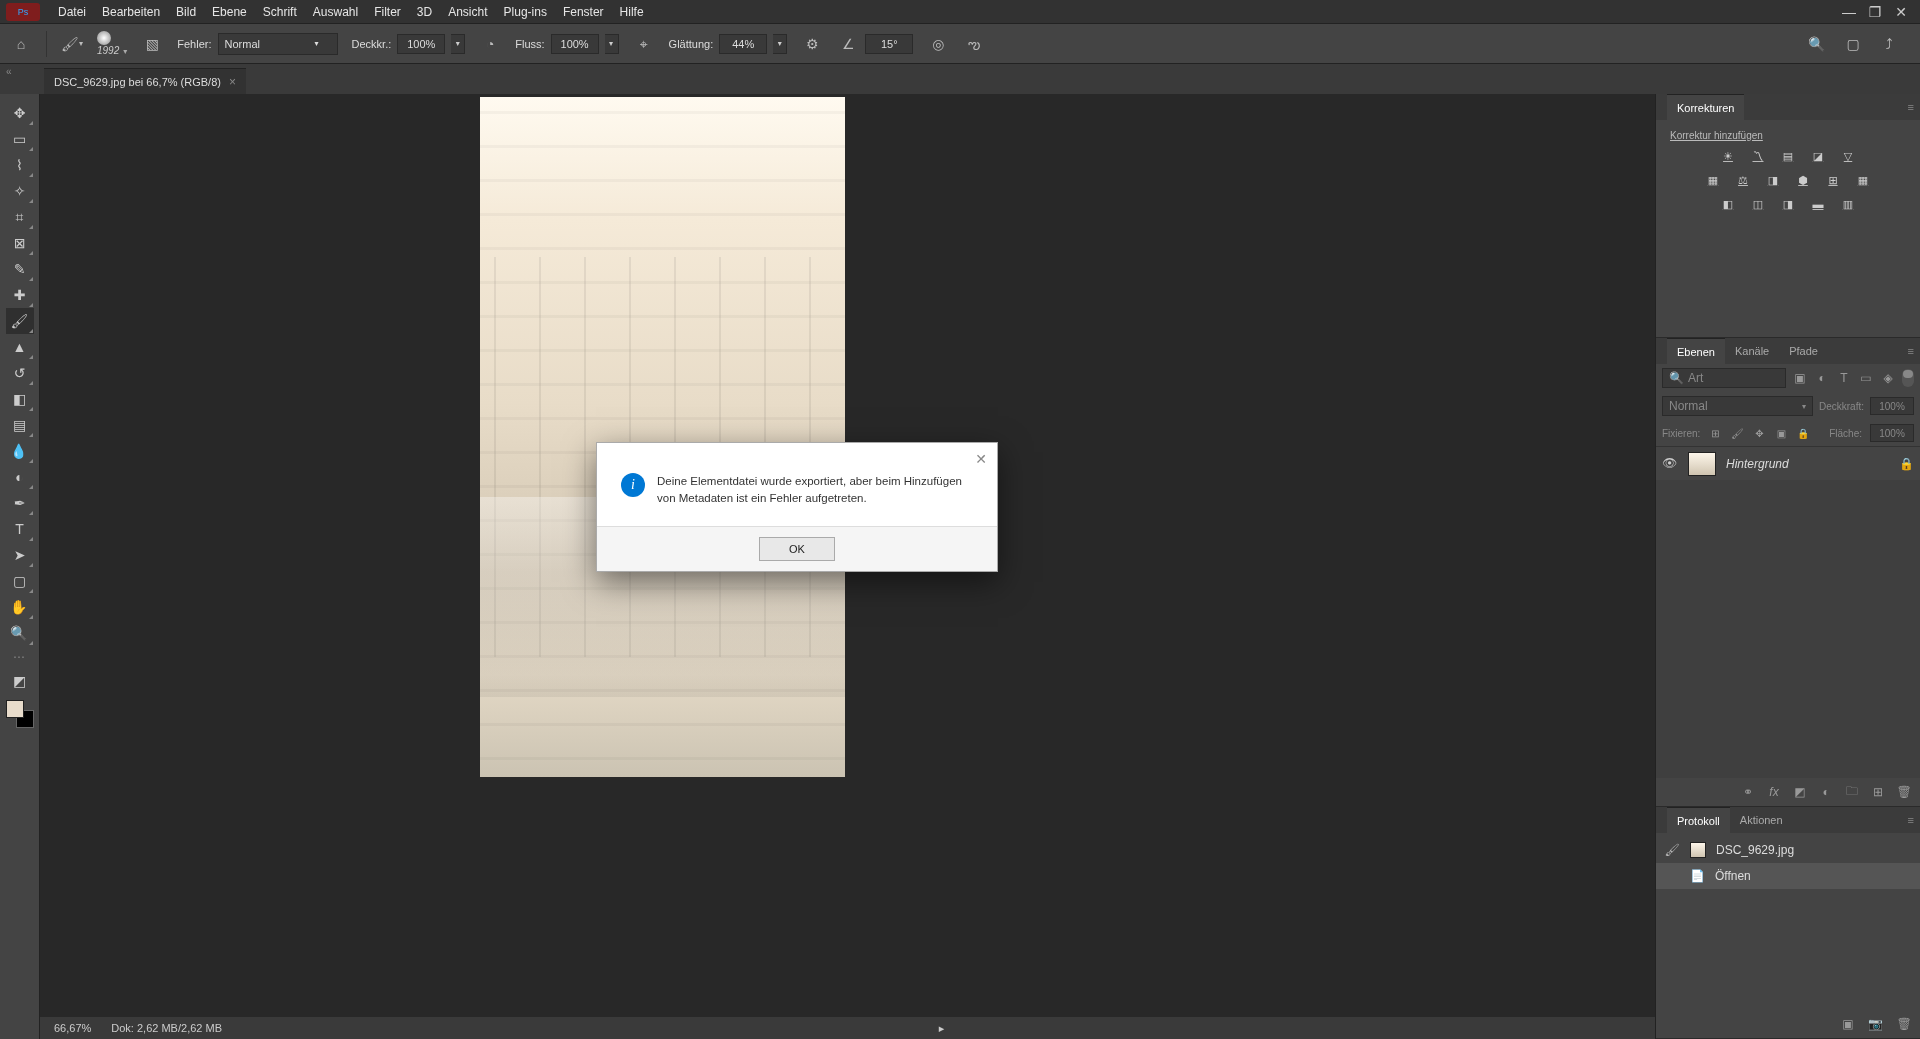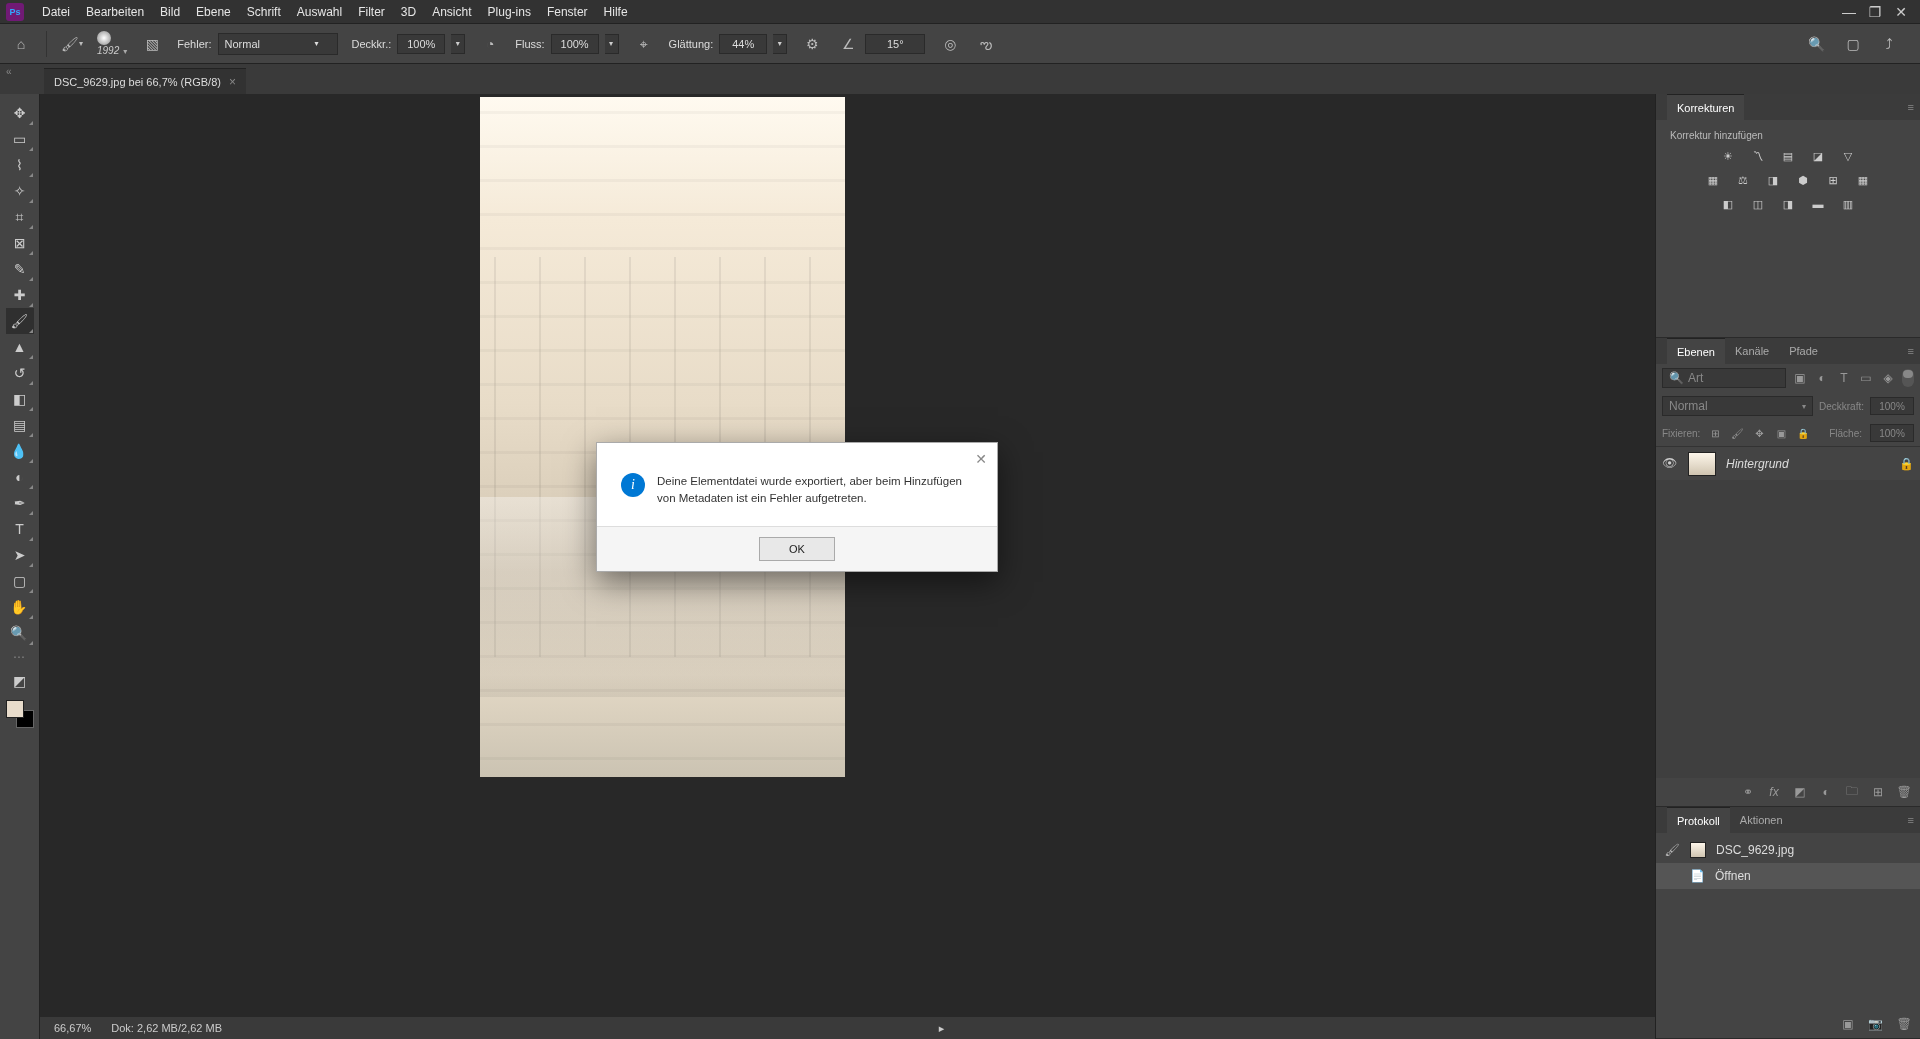--- a/index.html
+++ b/index.html
@@ -1,20 +1,20 @@
 <!DOCTYPE html>
 <html><head>
 <meta charset="utf-8">
 <style>
 * { margin: 0; padding: 0; box-sizing: border-box; font-family: 'Segoe UI', Tahoma, sans-serif; }
 body { background: #323232; width: 1920px; height: 1039px; overflow: hidden; color: #ccc; font-size: 12px; user-select: none; position: relative; }
 
 
 .menubar { height: 24px; background: #323232; display: flex; align-items: center; padding: 0 6px; border-bottom: 1px solid #222; }
-.menubar .ps-logo { width: 18px; height: 18px; background: #701a75; border-radius: 3px; display: flex; align-items: center; justify-content: center; font-size: 9px; font-weight: bold; color: #31a8ff; margin-right: 10px; }
+.menubar .ps-logo { width: 34px; height: 18px; background: #7f1d1d; border-radius: 3px; display: flex; align-items: center; justify-content: center; font-size: 9px; font-weight: normal; color: #31a8ff; margin-right: 10px; }
 .menubar .menu-item { padding: 0 8px; line-height: 24px; cursor: default; color: #e6e6e6; }
 .menubar .spacer { flex: 1; }
 .win-btn { width: 26px; height: 18px; display: flex; align-items: center; justify-content: center; color: #ccc; }
 
 
 .optbar { height: 40px; background: #444444; display: flex; align-items: center; padding: 0 10px; gap: 14px; border-bottom: 1px solid #222; }
 .optbar .home { width: 22px; height: 22px; }
 .opt-group { display: flex; align-items: center; gap: 6px; }
 .opt-label { color: #ddd; font-size: 11px; }
 .opt-select { background: #393939; border: 1px solid #2a2a2a; color: #ddd; height: 22px; padding: 0 18px 0 6px; font-size: 11px; position: relative; }
@@ -65,21 +65,21 @@
 .status { position:absolute; bottom:0; left:0; right:0; height:22px; background:#3a3a3a; color:#ccc; display:flex; align-items:center; padding:0 14px; font-size:11px; gap:20px;}
 .status .arrow { margin-left:auto; margin-right:auto;}
 
 
 .rightcol { width:265px; background:#444444; display:flex; flex-direction:column; border-left:1px solid #222;}
 .panel { border-bottom:1px solid #2a2a2a;}
 .panel-tabs { height:26px; display:flex; gap:0; background:#3b3b3b; padding-left:11px; position:relative;}
 .ptab { padding:0 10px; font-size:11px; color:#aaa; height:26px; display:flex; align-items:center;}
 .ptab.active { background:#444444; color:#fff; border-top:1px solid #222;}
 .pmenu { position:absolute; right:6px; top:7px; color:#888; font-size:11px;}
-.panel-body { padding:8px; font-size:11px; color:#bbb;}
+.panel-body { padding:8px; font-size:11px; color:#bbb;text-decoration:underline;}
 
 .korr-sub { color:#bbb; font-size:10px; margin:2px 0 4px 6px;}
 .icon-grid { display:flex; justify-content:center; gap:10px; margin:6px 0;}
 .ig { width:20px; height:18px; display:flex; align-items:center; justify-content:center; color:#ccc;}
 
 .layers-area .row1 { display:flex; align-items:center; gap:6px; padding:4px 6px;}
 .layers-area .search { flex:1; height:20px; background:#393939; border:1px solid #2a2a2a; padding:0 6px; color:#888; display:flex;align-items:center; gap:4px;}
 .layers-area .filters { display:flex; gap:6px;}
 .fic { width:16px;height:16px; color:#999; display:flex;align-items:center;justify-content:center;}
 .toggle { width:12px; height:18px; background:#555; border-radius:6px; position:relative;}
@@ -189,21 +189,21 @@
     <span class="opt-val">44%</span>
       <span class="chev">▾</span>
   </div>
   <div class="opt-icon">
       <span class="i">⚙</span>
     </div>
   <div class="opt-group">
     <span class="opt-icon">
         <span class="i">∠</span>
       </span>
-    <span class="opt-val" style="width:60px">15°</span>
+    <span class="opt-val" style="width:48px">15°</span>
   </div>
   <div class="opt-icon">
       <span class="i">◎</span>
     </div>
   <div class="opt-icon">
       <span class="i">ఌ</span>
     </div>
   <div class="right-actions">
     <div class="opt-icon">
         <span class="i">🔍</span>

